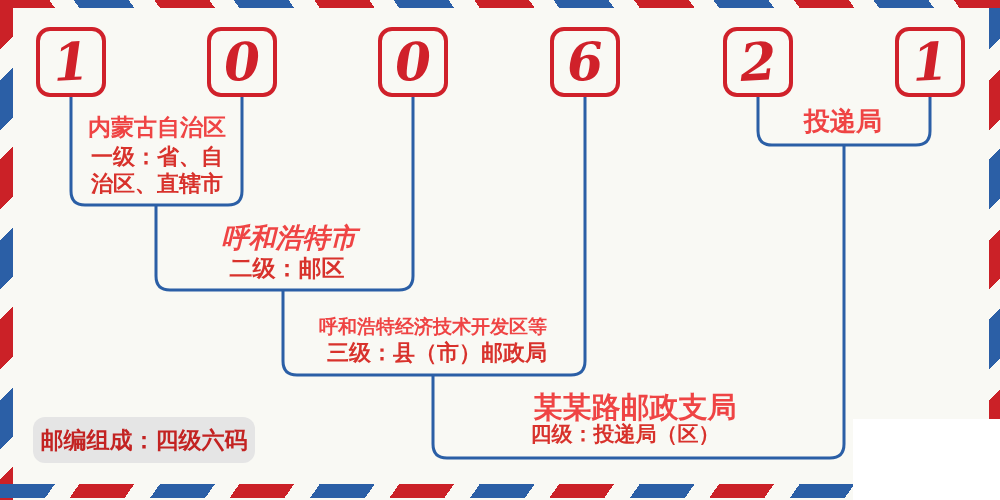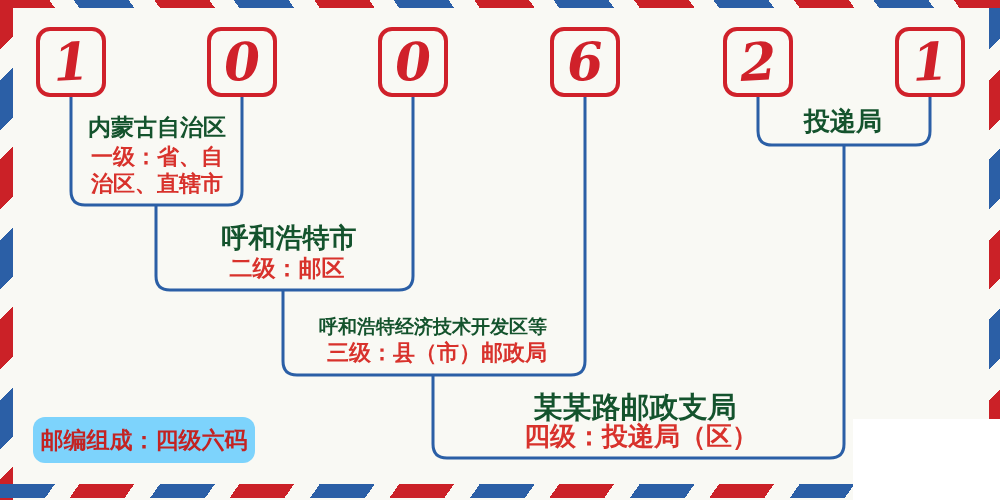--- a/index.html
+++ b/index.html
@@ -27,26 +27,26 @@
   .digit{
     color:#d0212a;font-size:52px;font-weight:bold;font-style:italic;
     font-family:"DejaVu Serif","Liberation Serif",serif;line-height:1;
     transform:rotate(-3deg);
   }
   
   .connectors{position:absolute;left:0;top:0;z-index:2;}
   
   .lbl{position:absolute;transform:translateX(-50%);text-align:center;
     white-space:pre-line;z-index:4;font-weight:bold;line-height:1.22;}
-  .lbl.blue{color:#14532d;}
+  .lbl.blue{color:#ef4444;}
   .lbl.red{color:#d8322c;text-align:center;}
   
   .badge{
     position:absolute;left:33px;top:417px;width:222px;height:46px;
-    background:#7dd3fc;border-radius:12px;display:flex;align-items:center;justify-content:center;
+    background:#e5e5e5;border-radius:12px;display:flex;align-items:center;justify-content:center;
     color:#c32322;font-size:23px;font-weight:bold;z-index:4;
   }
 </style>
 </head>
 <body>
 
 <div class="stage">
 
   <div class="b-left"></div>
   <div class="b-right"></div>
@@ -79,28 +79,28 @@
     <span class="digit">2</span>
   </div>
   <div class="digit-box" style="left:895px">
     <span class="digit">1</span>
   </div>
 
   <div class="lbl blue" style="left:157px;top:113px;font-size:23px;">内蒙古自治区</div>
   <div class="lbl red" style="left:157px;top:143px;font-size:22px;">一级：省、自
 治区、直辖市</div>
 
-  <div class="lbl blue" style="left:289px;top:222px;font-size:27px;">呼和浩特市</div>
+  <div class="lbl blue" style="left:289px;top:222px;font-size:27px;font-style:italic;">呼和浩特市</div>
   <div class="lbl red" style="left:287px;top:254px;font-size:23px;">二级：邮区</div>
 
   <div class="lbl red" style="left:437px;top:339px;font-size:22px;">三级：县（市）邮政局</div>
   <div class="lbl blue" style="left:433px;top:315px;font-size:19px;">呼和浩特经济技术开发区等</div>
 
   <div class="lbl blue" style="left:635px;top:390px;font-size:29px;">某某路邮政支局</div>
-  <div class="lbl red" style="left:641px;top:421px;font-size:26px;">四级：投递局（区）</div>
+  <div class="lbl red" style="left:625px;top:421px;font-size:21px;">四级：投递局（区）</div>
 
   <div class="lbl blue" style="left:843px;top:106px;font-size:26px;">投递局</div>
 
   <div class="badge">
     <span>邮编组成：四级六码</span>
   </div>
 
   <div class="white-patch"></div>
 
 </div>

